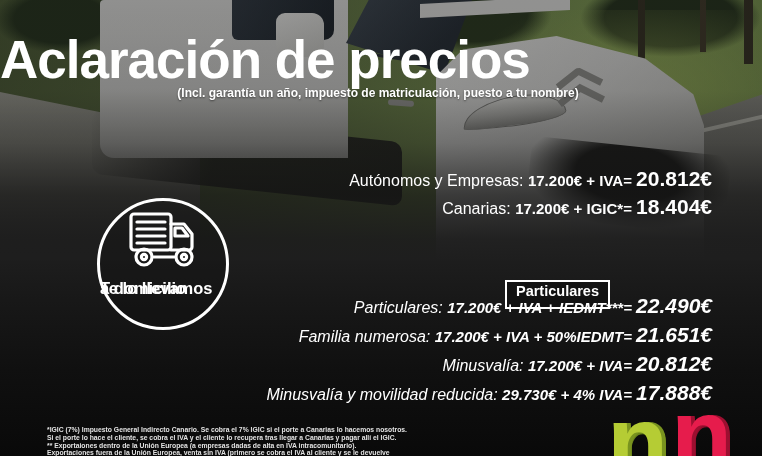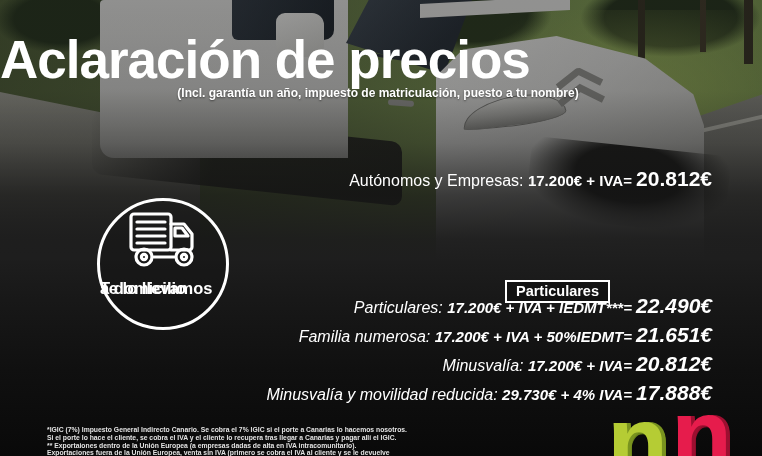--- a/index.html
+++ b/index.html
@@ -74,21 +74,21 @@
   .prices{right:50px;text-align:right;white-space:nowrap;}
   .group1{top:166px;}
   .group1 .price-row{line-height:26px;}
   .group2{top:292px;font-style:italic;}
   .group2 .price-row{line-height:27px;}
   .price-row{position:relative;}
   .lbl{position:static;font-size:16px;font-weight:400;}
   .frm{position:static;font-size:15px;font-weight:700;}
   .res{position:static;font-size:21px;font-weight:700;}
 
-  .section-box{top:280px;right:152px;border:2px solid #fff;padding:1px 9px 2px 9px;
+  .section-box{top:280px;right:152px;border:2px solid #fff;padding:1px 9px 8px 9px;
     font-size:14.5px;font-weight:700;background:rgba(0,0,0,.25);}
 
   .footnotes{left:47px;top:426px;font-size:6.8px;line-height:7.8px;font-weight:700;color:#e3e3e3;
     white-space:nowrap;}
   .footnotes div{position:static;}
 
   .logo{left:607px;top:391px;font-size:100px;font-weight:700;line-height:100px;letter-spacing:3px;}
   .logo span{position:static;}
   .logo .n1{color:#b5cc34;text-shadow:4px 0 0 #79931f,4px 2px 0 #6a831b;}
   .logo .n2{color:#e61c4c;text-shadow:4px 0 0 #9c0f30,4px 2px 0 #8c0d2b;position:relative;top:-7px;}
@@ -146,20 +146,21 @@
       </g>
     </svg>
     <div class="badge-text">
       <div>Te lo llevamos</div>
       <div>a domicilio</div>
     </div>
   </div>
 
   <div class="prices group1">
     <div class="price-row"><span class="lbl">Autónomos y Empresas: </span><span class="frm">17.200€ + IVA= </span><span class="res">20.812€</span></div>
+    <div class="price-row"><span class="lbl">Canarias: </span><span class="frm">17.200€ + IGIC*= </span><span class="res">18.404€</span></div>
   </div>
 
   <div class="section-box">Particulares</div>
 
   <div class="prices group2">
     <div class="price-row"><span class="lbl">Particulares: </span><span class="frm">17.200€ + IVA + IEDMT***= </span><span class="res">22.490€</span></div>
     <div class="price-row"><span class="lbl">Familia numerosa: </span><span class="frm">17.200€ + IVA + 50%IEDMT= </span><span class="res">21.651€</span></div>
     <div class="price-row"><span class="lbl">Minusvalía: </span><span class="frm">17.200€ + IVA= </span><span class="res">20.812€</span></div>
     <div class="price-row"><span class="lbl">Minusvalía y movilidad reducida: </span><span class="frm">29.730€ + 4% IVA= </span><span class="res">17.888€</span></div>
   </div>

